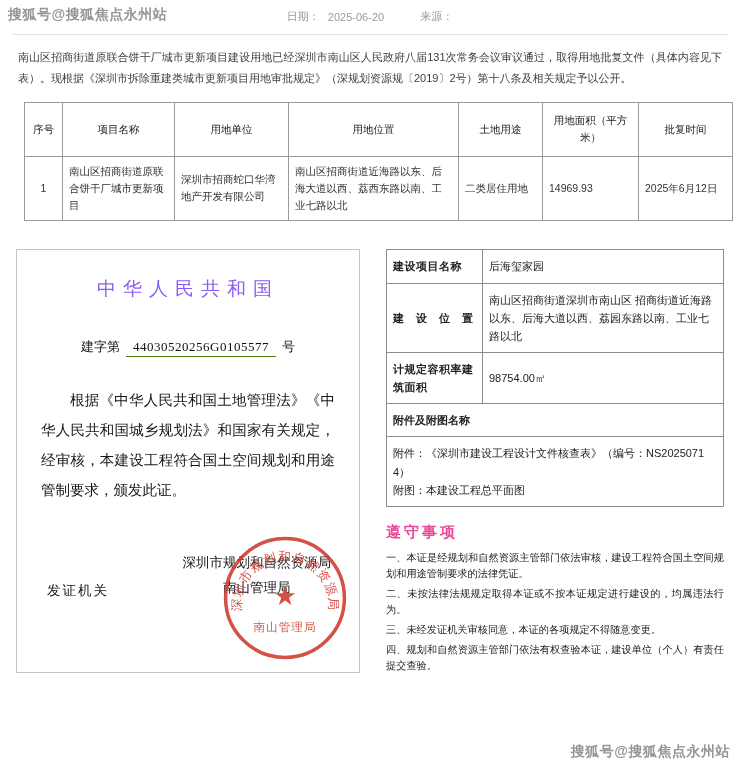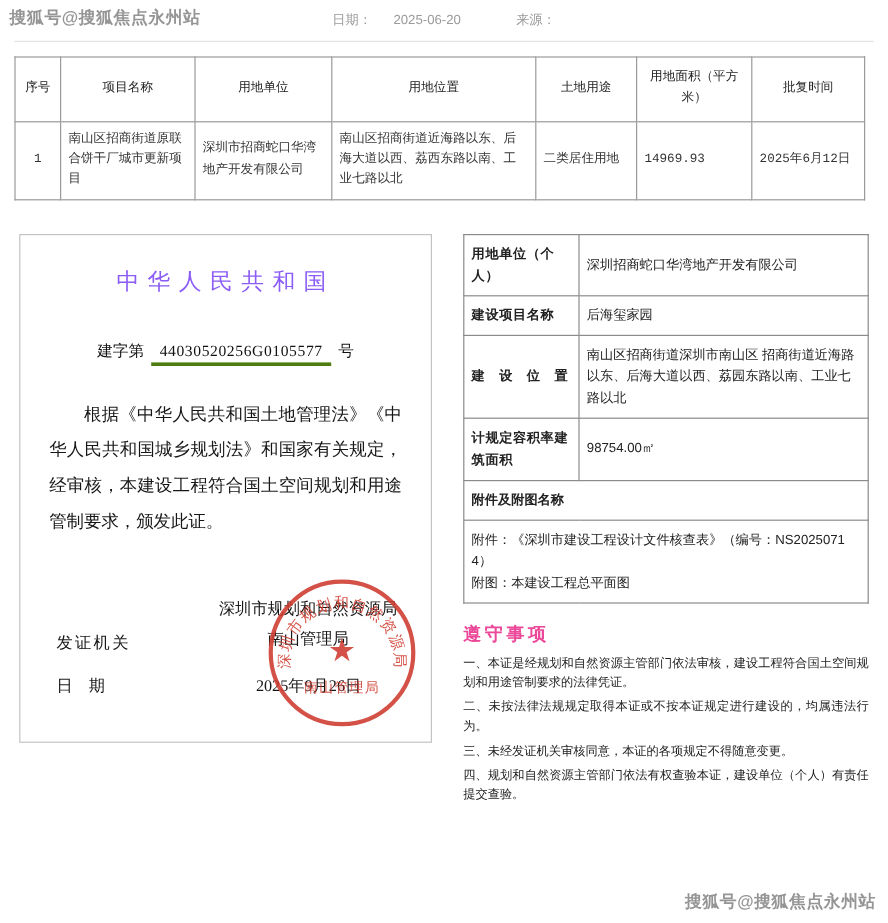--- a/index.html
+++ b/index.html
@@ -13,50 +13,50 @@
     opacity:.9; z-index:6; letter-spacing:.5px;
   }
   .wm-top { top:6px; left:8px; }
   .wm-bottom { bottom:8px; right:10px; }
 
   .title {
     font-size:17.5px; font-weight:700; color:#141414; line-height:1.62;
     padding:12px 10px 0 8px;
   }
   .meta {
-    display:flex; justify-content:center; align-items:center; gap:18px;
+    display:flex; justify-content:center; align-items:center; gap:8px;
     font-size:11px; color:#9b9b9b; margin-top:9px;
   }
   .meta .src { margin-left:28px; }
   .divider { height:1px; background:#e4e4e4; margin:10px 12px 0; }
 
   .intro {
     font-size:11px; color:#3d3d3d; line-height:1.95; padding:12px 18px 0;
     text-align:justify;
   }
 
   table { border-collapse:collapse; }
-  .approval { margin:12px 12px 0; width:708px; font-size:10.5px; color:#333; table-layout:fixed;font-family:Liberation Mono, monospace; }
+  .approval { margin:12px 24px 0; width:708px; font-size:10.5px; color:#333; table-layout:fixed; }
   .approval th, .approval td {
     border:1px solid #9a9a9a; padding:6px 6px; line-height:1.65;
     font-weight:400; vertical-align:middle; text-align:left; word-break:break-all;
   }
   .approval th { text-align:center; padding:9px 3px; color:#222; }
 
   .panels { display:flex; align-items:flex-start; gap:26px; padding:0 16px; margin-top:28px; }
 
   .cert {
     position:relative; width:344px; min-height:424px;
     border:1px solid #c3c3c3; padding:26px 24px 20px;
     font-family:"Liberation Serif","DejaVu Serif",serif; background:#fff;
   }
   .cert-country { text-align:center; font-size:19px; letter-spacing:7px; color:#8b5cf6; }
   .cert-title { text-align:center; font-size:26px; font-weight:700; letter-spacing:2px; margin-top:27px; color:#000; }
   .cert-number { text-align:center; margin-top:36px; font-size:13px; color:#111; }
-  .cert-number .num { border-bottom:3px solid #4d7c0f; padding:0 7px 2px; letter-spacing:.5px; }
+  .cert-number .num { border-bottom:1px solid #4d7c0f; padding:0 7px 2px; letter-spacing:.5px; }
   .cert-number .pre { margin-right:6px; }
   .cert-number .suf { margin-left:6px; }
   .cert-body {
     margin-top:30px; font-size:14.5px; line-height:2.05; text-indent:2em;
     text-align:justify; color:#161616;
   }
   .cert-issuer { display:flex; justify-content:space-between; align-items:flex-end; margin-top:46px; font-size:13.5px; color:#161616; }
   .cert-issuer .label { letter-spacing:2px; padding-left:6px; }
   .cert-issuer .value { text-align:center; line-height:1.8; padding-right:4px; }
   .cert-date { display:flex; justify-content:space-between; margin-top:18px; font-size:13.5px; color:#161616; padding:0 34px 0 6px; }
@@ -82,20 +82,21 @@
 
 
   <div class="meta">
     <span>日期：</span>
     <span>2025-06-20</span>
     <span class="src">来源：</span>
   </div>
 
   <div class="divider"></div>
 
+  <p class="intro">南山区招商街道原联合饼干厂城市更新项目建设用地已经深圳市南山区人民政府八届131次常务会议审议通过，取得用地批复文件（具体内容见下表）。现根据《深圳市拆除重建类城市更新项目用地审批规定》（深规划资源规〔2019〕2号）第十八条及相关规定予以公开。</p>
 
   <table class="approval">
     <colgroup>
       <col style="width:38px">
         <col style="width:112px">
         <col style="width:114px">
       <col style="width:170px">
         <col style="width:84px">
         <col style="width:96px">
         <col style="width:94px">
@@ -132,42 +133,34 @@
         <span class="pre">建字第</span><span class="num">44030520256G0105577</span><span class="suf">号</span>
       </div>
       <div class="cert-body">根据《中华人民共和国土地管理法》《中华人民共和国城乡规划法》和国家有关规定，经审核，本建设工程符合国土空间规划和用途管制要求，颁发此证。</div>
       <div class="cert-issuer">
         <span class="label">发证机关</span>
         <span class="value">
           <span style="display:block">深圳市规划和自然资源局</span>
           <span style="display:block">南山管理局</span>
         </span>
       </div>
-      <div class="cert-date">
-        <span>日　期</span>
-        <span>2025年9月26日</span>
-      </div>
       <svg class="stamp" viewBox="0 0 120 120">
         <circle cx="60" cy="60" r="54" fill="none" stroke-width="3.2" stroke="#cf3a2e"></circle>
         <path id="sealArc" d="M 20,66 a 40,40 0 1 1 80,0" fill="none"></path>
         <text font-size="11.5" letter-spacing="1" fill="#cf3a2e">
           <textPath href="#sealArc" startOffset="50%" text-anchor="middle">深圳市规划和自然资源局</textPath>
         </text>
         <text x="60" y="66" text-anchor="middle" font-size="24" fill="#cf3a2e">★</text>
         <text x="60" y="90" text-anchor="middle" font-size="10.5" letter-spacing="1" fill="#cf3a2e">南山管理局</text>
       </svg>
     </div>
 
     <div class="rightcol">
       <table class="details">
         <tbody>
-          <tr>
-            <td class="lbl">用地单位（个人）</td>
-            <td>深圳招商蛇口华湾地产开发有限公司</td>
-          </tr>
           <tr>
             <td class="lbl">建设项目名称</td>
             <td>后海玺家园</td>
           </tr>
           <tr>
             <td class="lbl">建　设　位　置</td>
             <td>南山区招商街道深圳市南山区 招商街道近海路以东、后海大道以西、荔园东路以南、工业七路以北</td>
           </tr>
           <tr>
             <td class="lbl">计规定容积率建筑面积</td>

